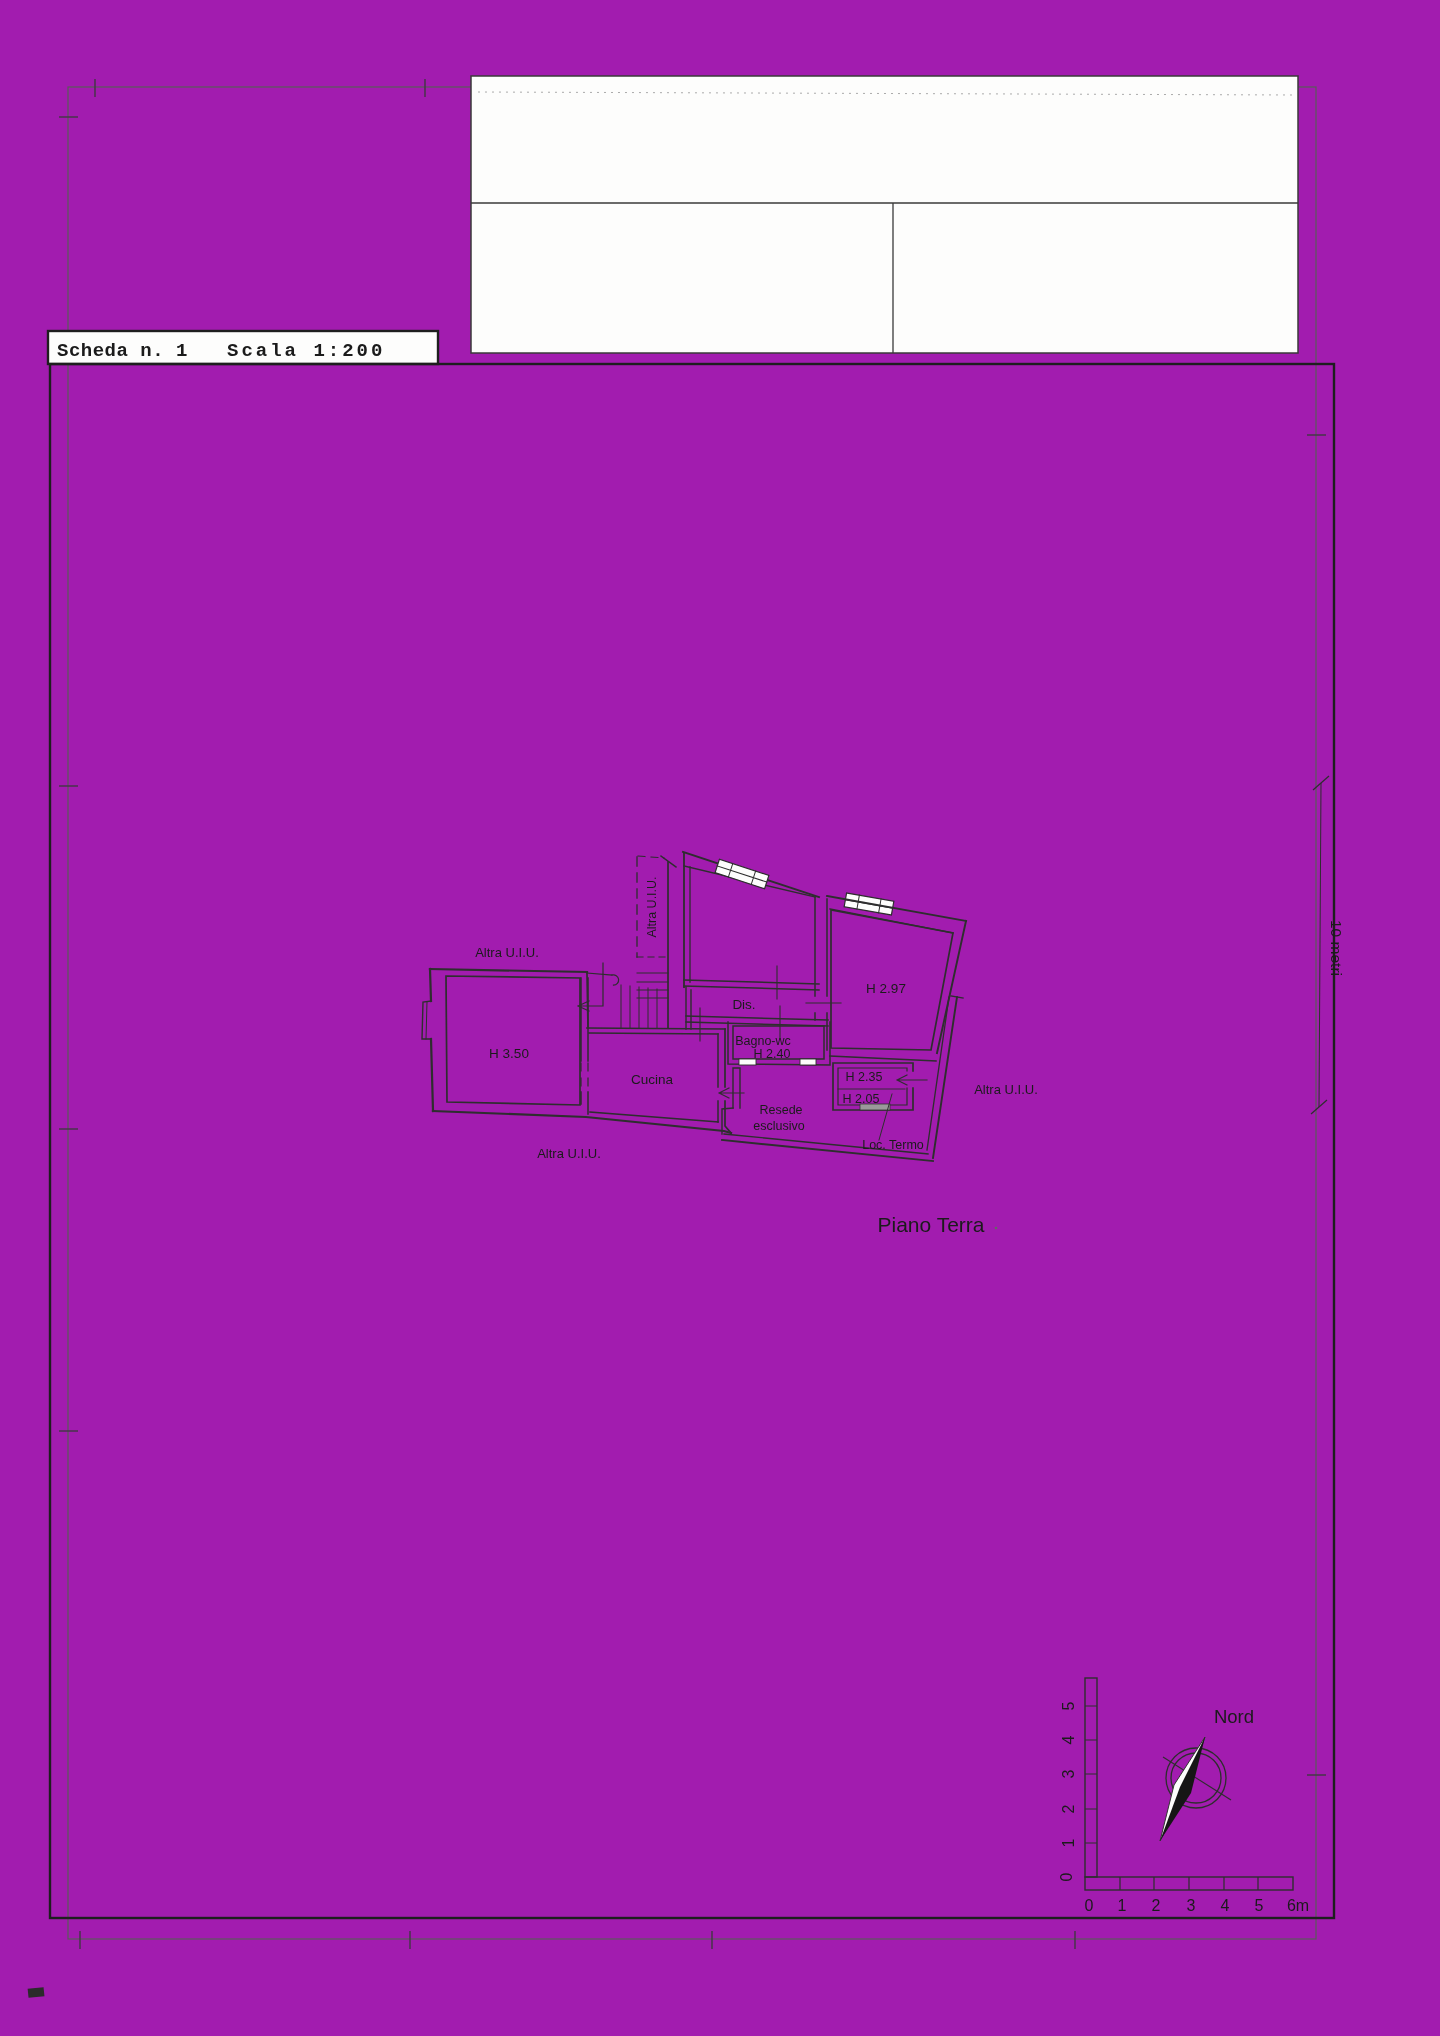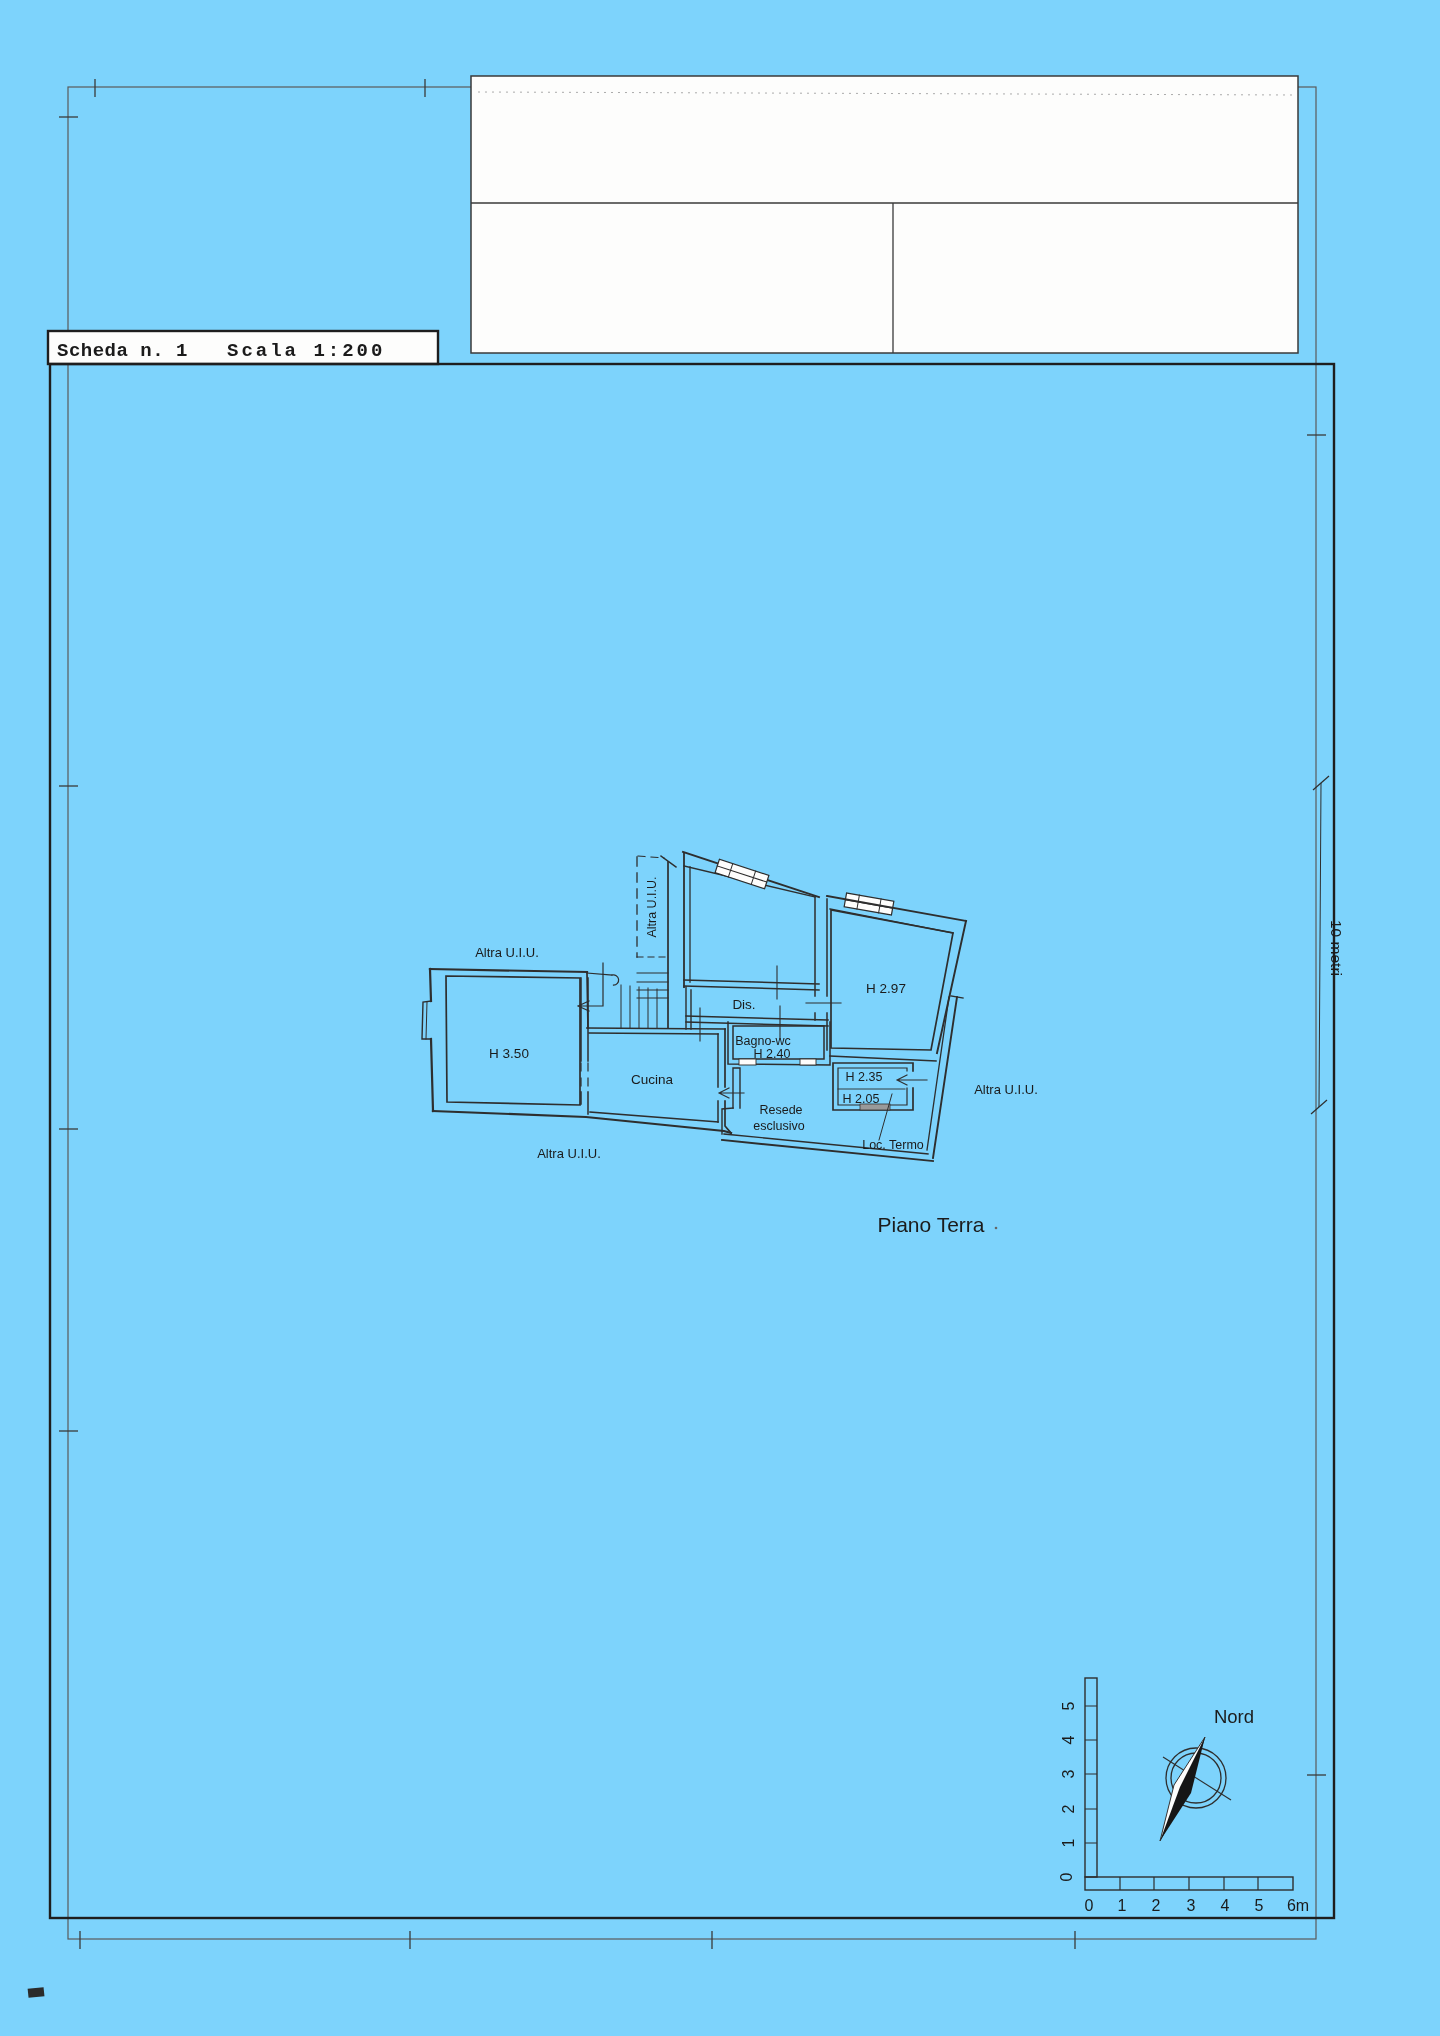--- a/index.html
+++ b/index.html
@@ -1,16 +1,16 @@
 <!DOCTYPE html>
 <html><head>
 <meta charset="utf-8">
 <style>
   html,body{margin:0;padding:0;background:#e8e8e8;}
-  #page{position:relative;width:1440px;height:2036px;background:#7dd3fc;margin:0 auto;
+  #page{position:relative;width:1440px;height:2036px;background:#a21caf;margin:0 auto;
         font-family:"Liberation Sans",sans-serif;}
   svg{position:absolute;left:0;top:0;}
   text{fill:#1b1b1b;font-family:"Liberation Sans",sans-serif;}
   .mono{font-family:"Liberation Mono","DejaVu Sans Mono",monospace;font-weight:700;}
   .lbl{font-size:13px;}
   .sm{font-size:12.5px;}
 </style>
 </head>
 <body>
 

